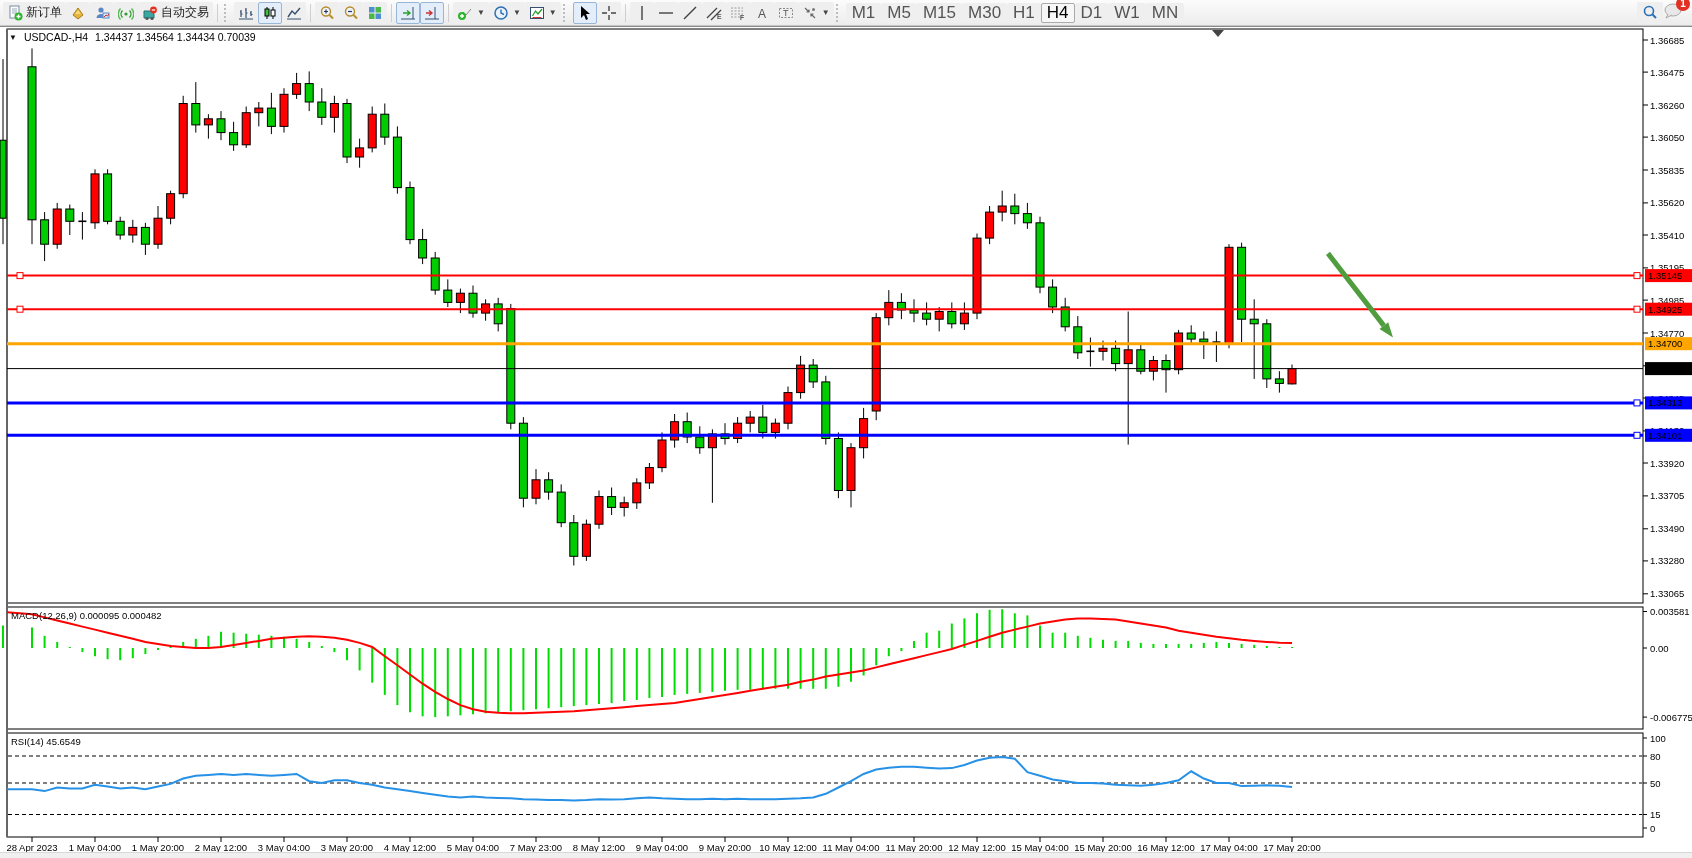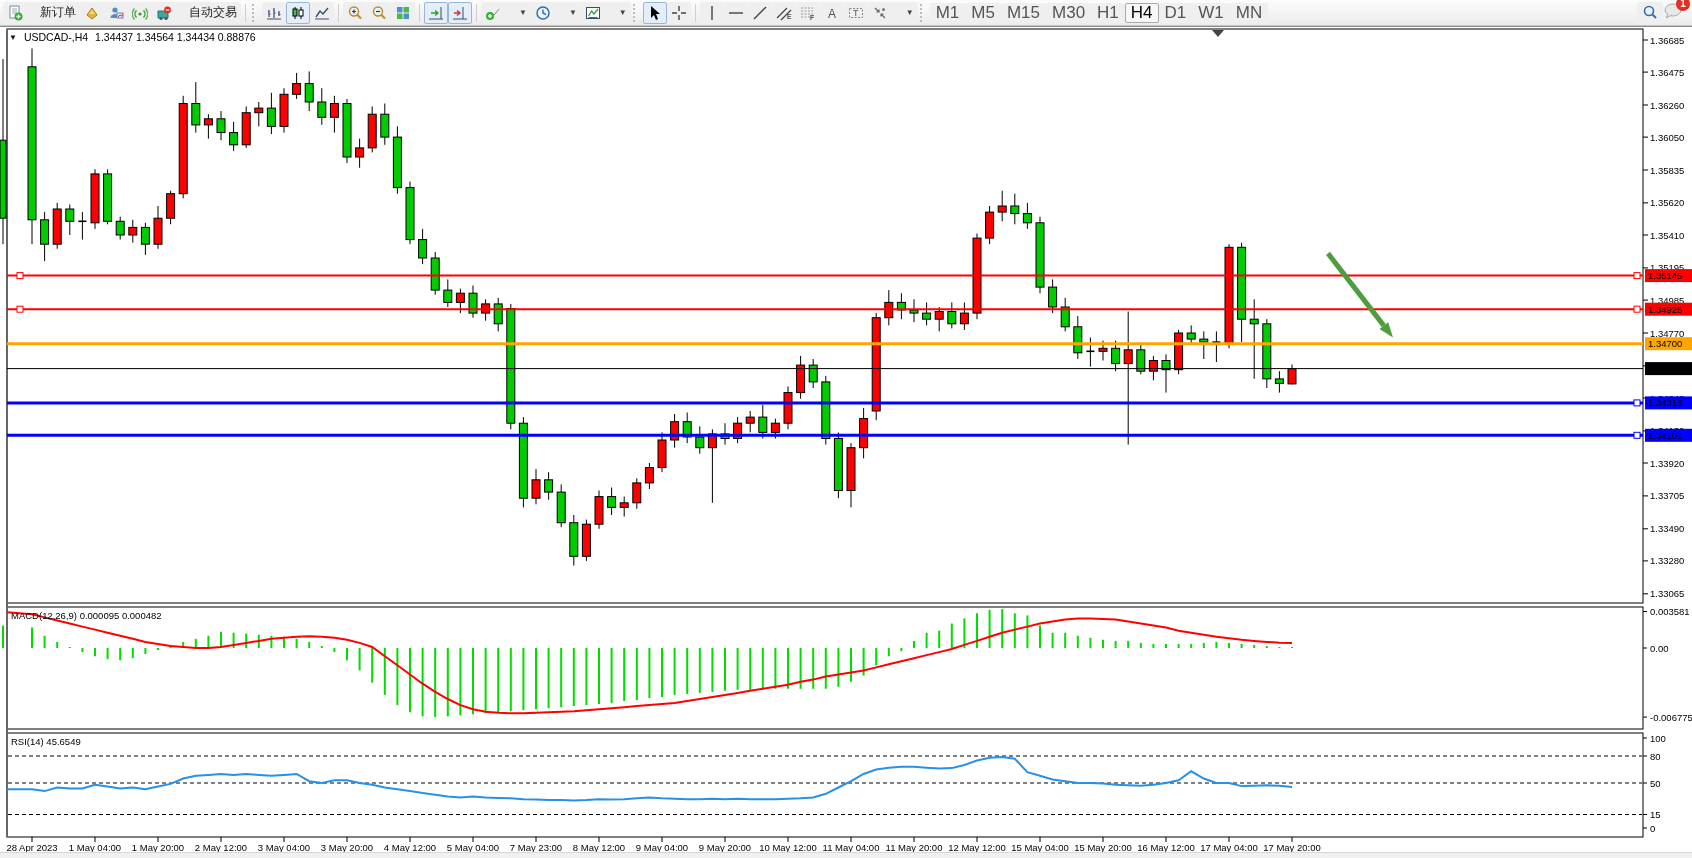--- a/index.html
+++ b/index.html
@@ -1,20 +1,20 @@
 <!DOCTYPE html>
 <html><head>
 <meta charset="utf-8">
 <style>
   html,body{margin:0;padding:0;background:#fff;width:1692px;height:858px;overflow:hidden;
     font-family:"Liberation Sans",sans-serif;}
   .toolbar{height:26px;background:linear-gradient(#fcfcfc,#ececec);border-bottom:1px solid #c6c6c6;
     display:flex;align-items:center;padding:0 3px;box-sizing:border-box;}
   .tbtn{height:22px;min-width:24px;display:flex;align-items:center;justify-content:flex-end;
-    border:1px solid transparent;border-radius:2px;padding:0 3px;font-size:12px;color:#222;gap:17px;cursor:default;}
+    border:1px solid transparent;border-radius:2px;padding:0 3px;font-size:12px;color:#222;gap:3px;cursor:default;}
   .tbtn.pressed{background:#e3eefa;border-color:#98b6d8;}
   .tbtn .caret{font-size:8px;color:#444;margin-left:1px;}
   .tsep{width:1px;height:18px;background:#cfcfcf;margin:0 4px;}
   .tgrip{width:4px;height:18px;border-left:2px dotted #bdbdbd;margin:0 4px 0 2px;}
   .plabel{font-size:17px;color:#555;height:20px;display:flex;align-items:center;justify-content:center;
     padding:0 5px;border:1px solid transparent;border-radius:2px;}
   .plabel.active{background:#f7f7f7;border-color:#aaa;color:#000;}
   .spacer{flex:1;}
   .badge{position:absolute;top:-5px;right:-7px;background:#e03123;color:#fff;border-radius:50%;
     width:14px;height:14px;font-size:10px;display:flex;align-items:center;justify-content:center;font-weight:bold;}
@@ -237,21 +237,21 @@
         <path d="M5 12 L3 16 L9 13" fill="#e8e8e8" stroke="#aaa"></path>
       </svg>
     <span class="badge">1</span>
   </div>
 </div>
 
 <div class="chart-window">
   <div class="chart-title">
     <span class="dd">▼</span>
     <span>USDCAD-,H4</span>
-    <span>1.34437 1.34564 1.34434 0.88876</span>
+    <span>1.34437 1.34564 1.34434 0.70039</span>
   </div>
   <svg id="chart-svg" width="1692" height="832">
       <g>
         <rect x="7" y="2" width="1636" height="574" fill="#fff" stroke="#000"></rect>
         <rect x="7" y="580" width="1636" height="122" fill="#fff" stroke="#000"></rect>
         <rect x="7" y="706" width="1636" height="104" fill="#fff" stroke="#000"></rect>
         <line x1="7" y1="2" x2="7" y2="810" stroke="#666" stroke-width="2"></line>
       </g>
       <g>
         <line x1="8" y1="729" x2="1642" y2="729" stroke="#000" stroke-width="1" stroke-dasharray="4 3"></line>

